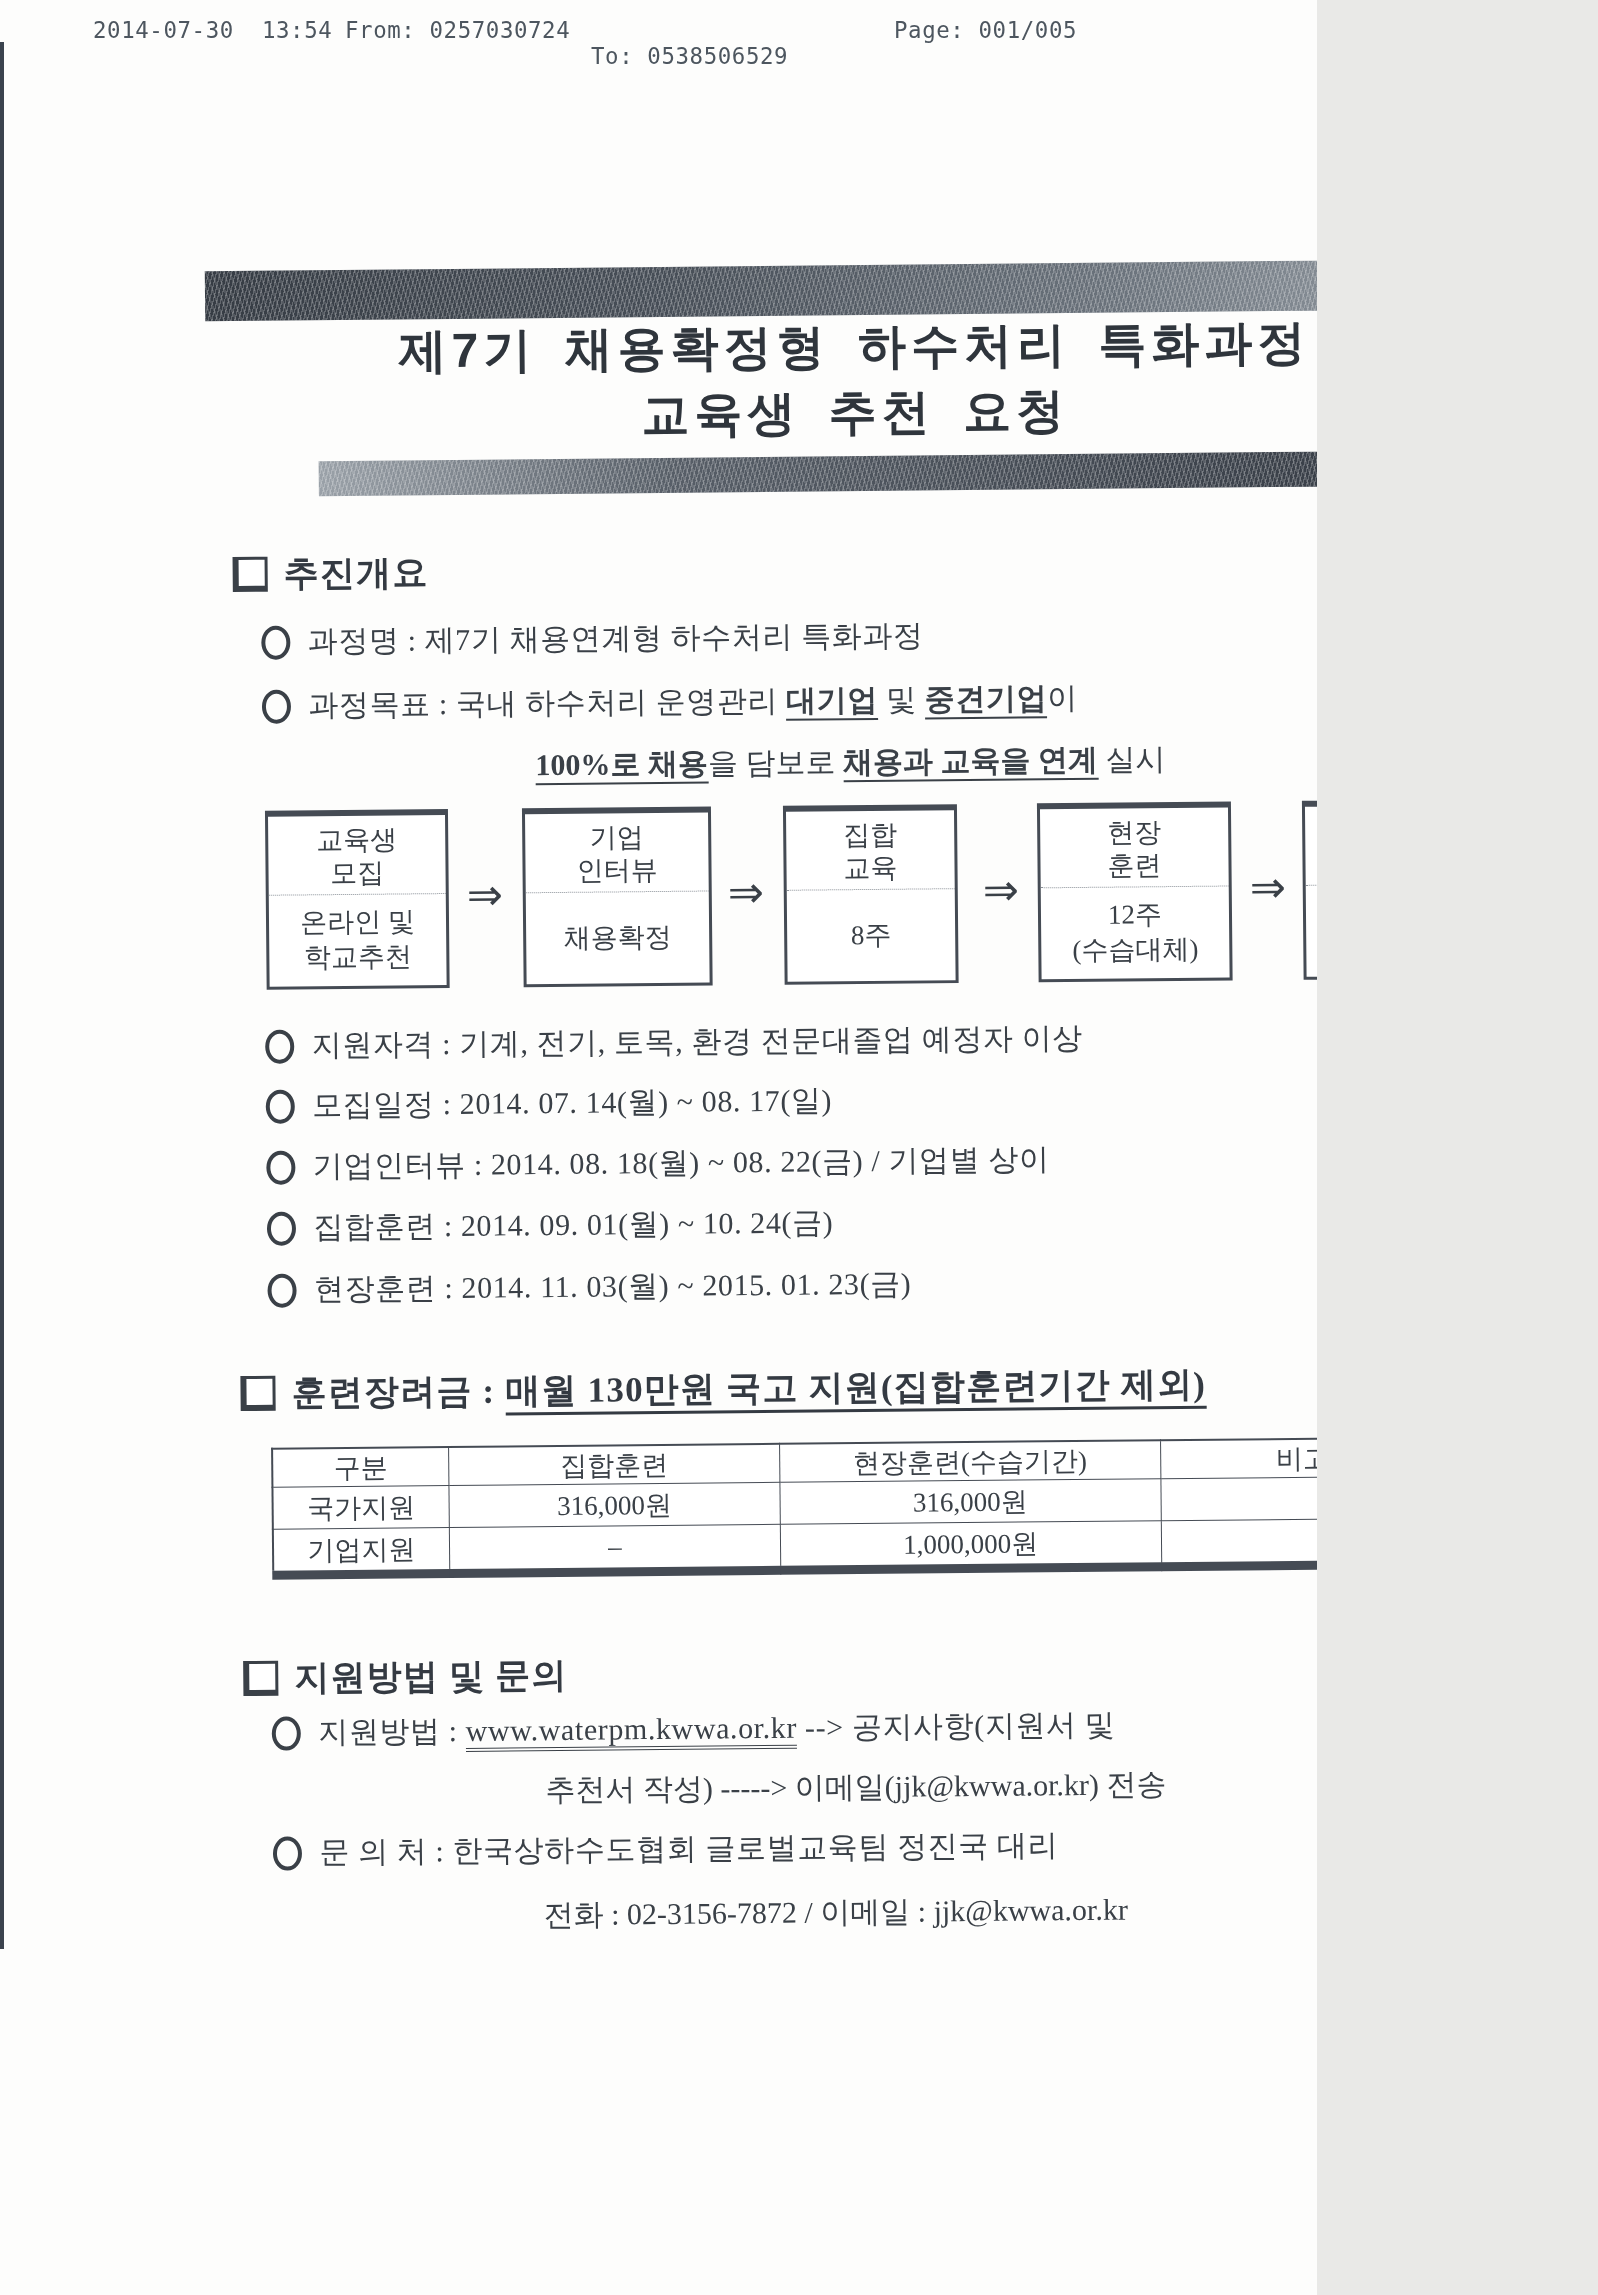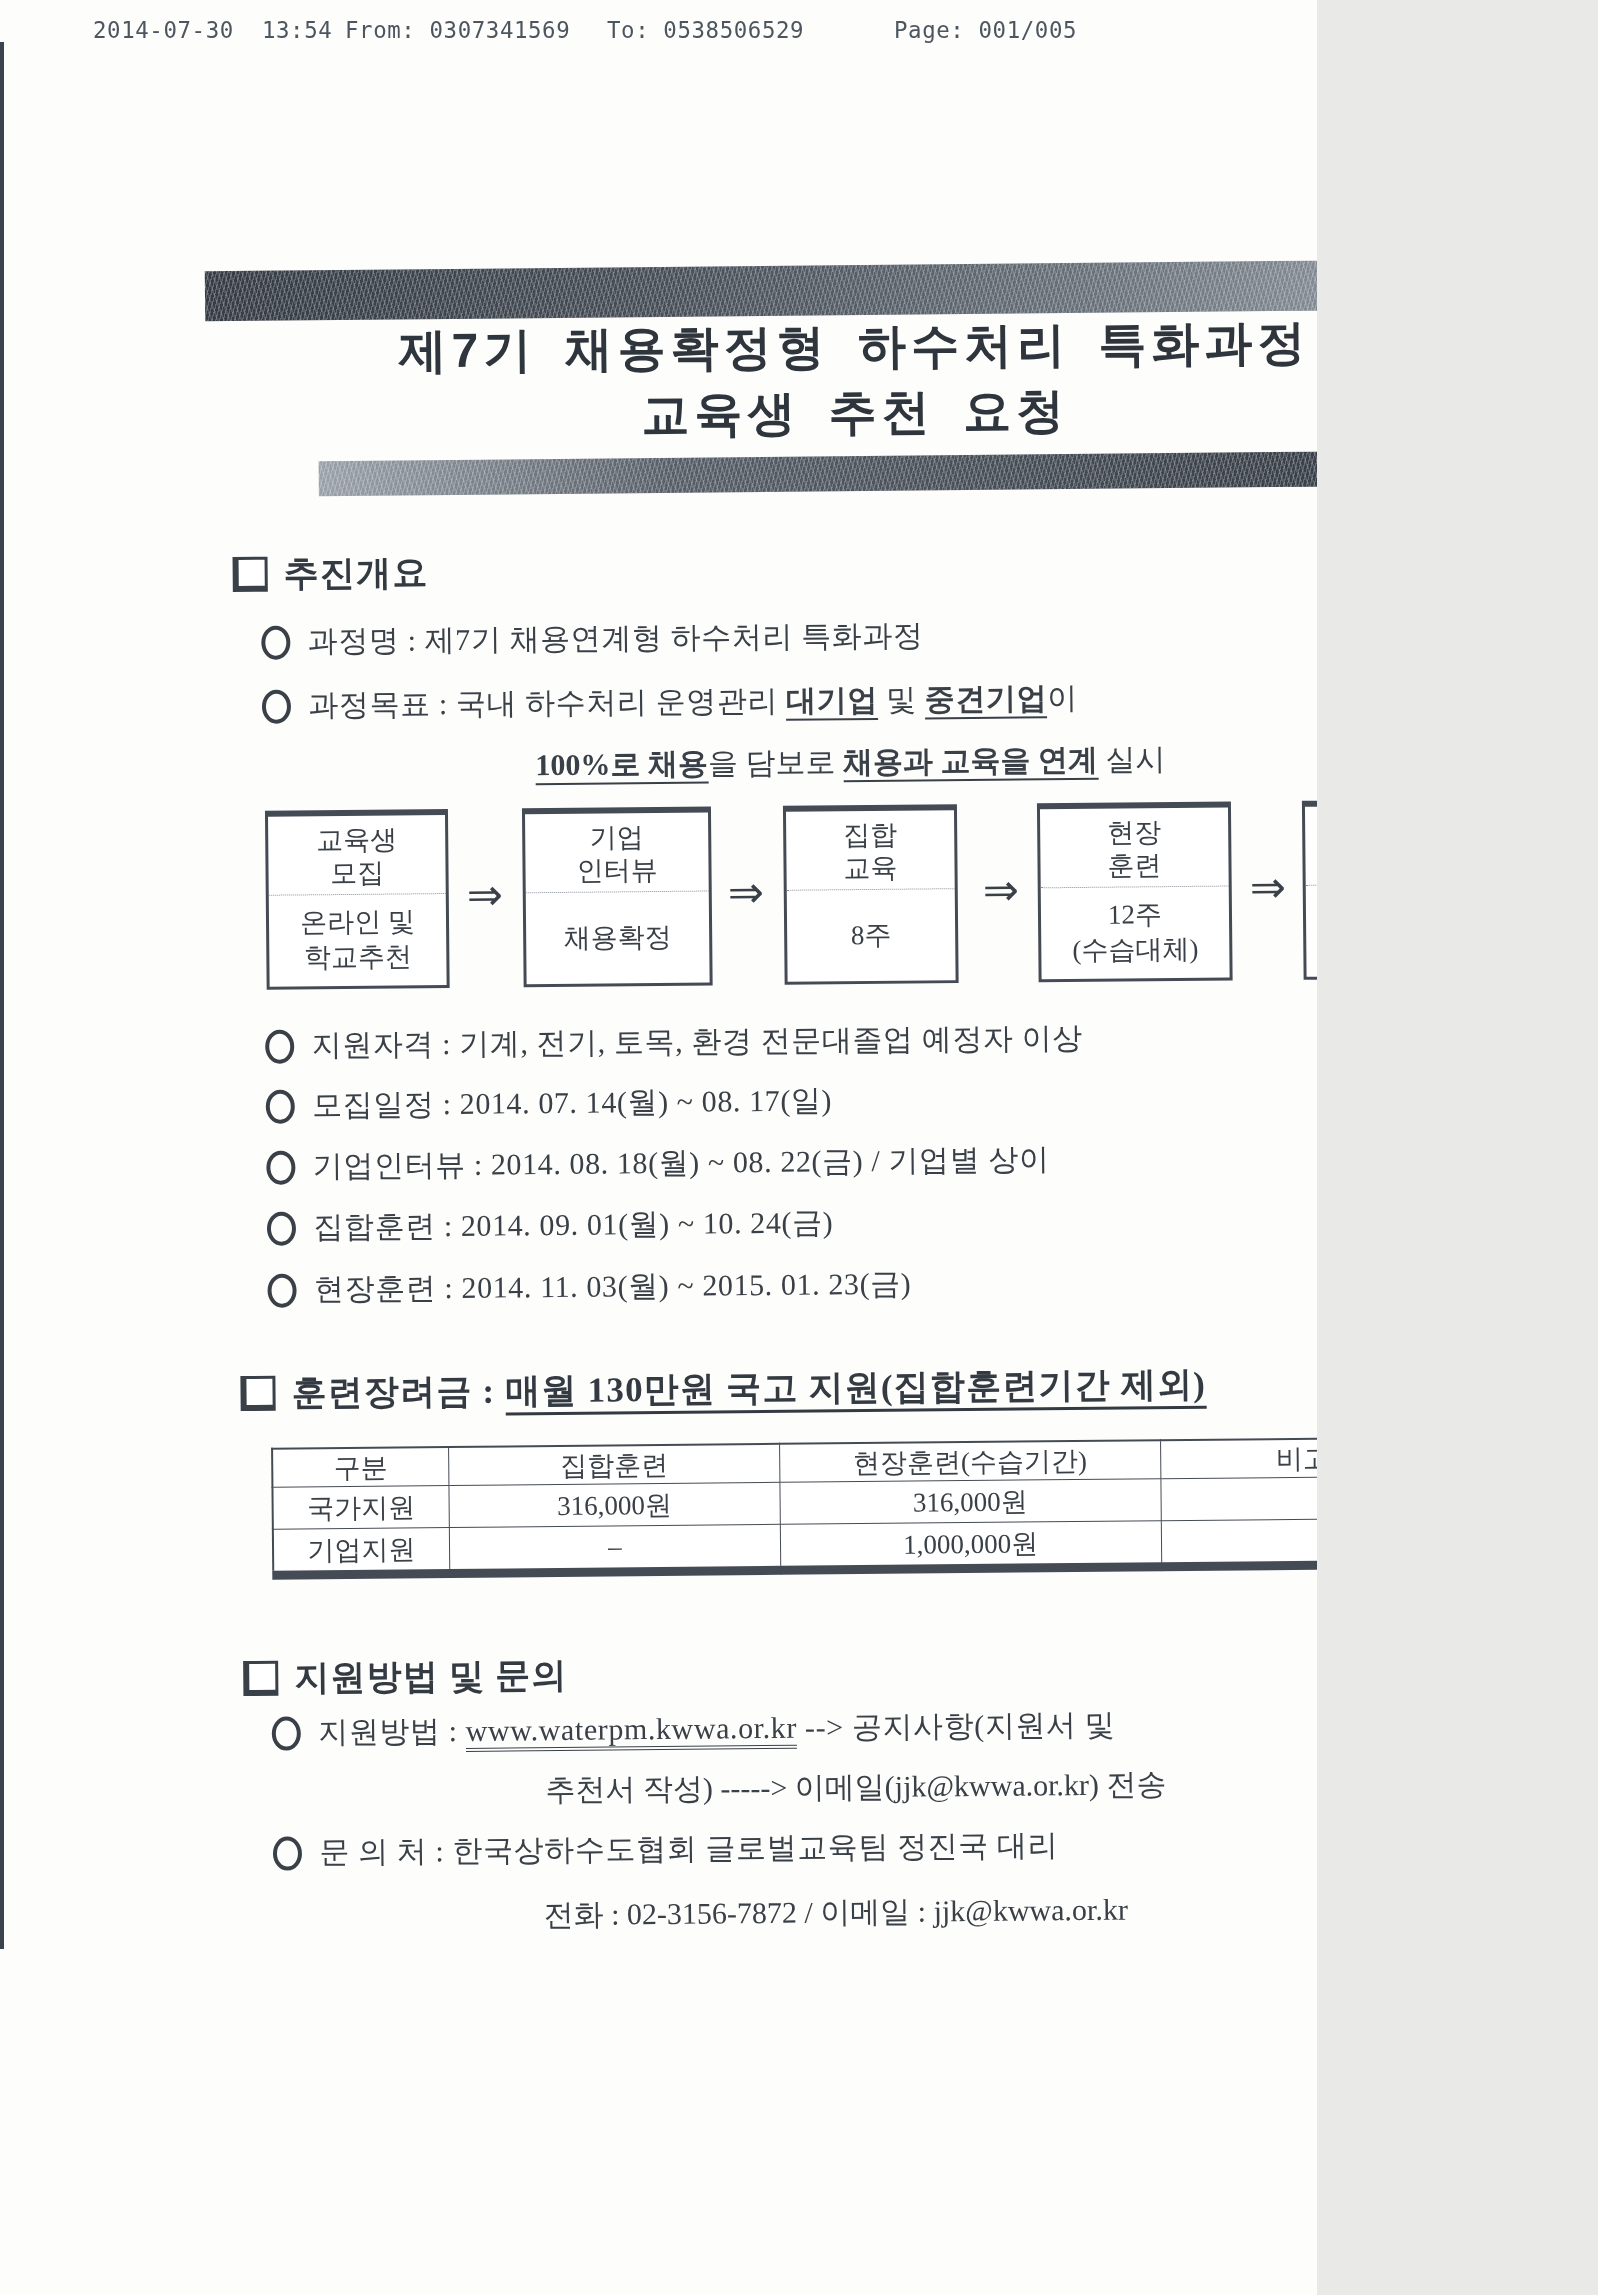--- a/index.html
+++ b/index.html
@@ -5,21 +5,21 @@
   html,body{margin:0;padding:0;background:#e9e9e7;}
   .page{
     position:relative;width:1317px;height:2295px;background:#fdfdfc;overflow:hidden;
     font-family:"Liberation Serif","DejaVu Serif",serif;color:#3a4047;
   }
   
   .fax-header span{
     position:absolute;top:17.4px;font-family:"DejaVu Sans Mono","Liberation Mono",monospace;
     font-size:22.4px;color:#4d565f;white-space:pre;letter-spacing:0.6px;
   }
-  .fx-dt{left:93px;} .fx-from{left:345px;} .fx-to{left:607px;} .fx-page{left:894px;}
+  .fx-dt{left:93px;} .fx-from{left:345px;} .fx-to{left:591px;margin-top:26px;} .fx-page{left:894px;}
   
   .left-rule{position:absolute;left:0;top:42px;width:3.7px;height:1907px;background:#3b434e;}
   
   .doc{position:absolute;inset:0;transform:rotate(-0.55deg);transform-origin:50% 40%;}
   
   .title-block{position:absolute;left:211px;top:267px;width:1298px;text-align:center;}
   .bar{height:50px;
     background-image:
       repeating-linear-gradient(105deg,rgba(255,255,255,.22) 0 1.2px,rgba(0,0,0,0) 1.2px 3.7px),
       repeating-linear-gradient(70deg,rgba(255,255,255,.14) 0 1.9px,rgba(0,0,0,0) 1.9px 5.6px),
@@ -66,21 +66,21 @@
   .stipend-table td{height:41px;}
   .phone-line{position:absolute;left:534px;font-size:30px;color:#3a4047;white-space:nowrap;}
 </style>
 </head>
 <body>
 
 <div class="page">
 
   <div class="fax-header">
     <span class="fx-dt">2014-07-30  13:54</span>
-    <span class="fx-from">From: 0307341569</span>
+    <span class="fx-from">From: 0257030724</span>
     <span class="fx-to">To: 0538506529</span>
     <span class="fx-page">Page: 001/005</span>
   </div>
 
   <div class="left-rule"></div>
 
   <div class="doc">
 
     <div class="title-block">
       <div class="bar"></div>

